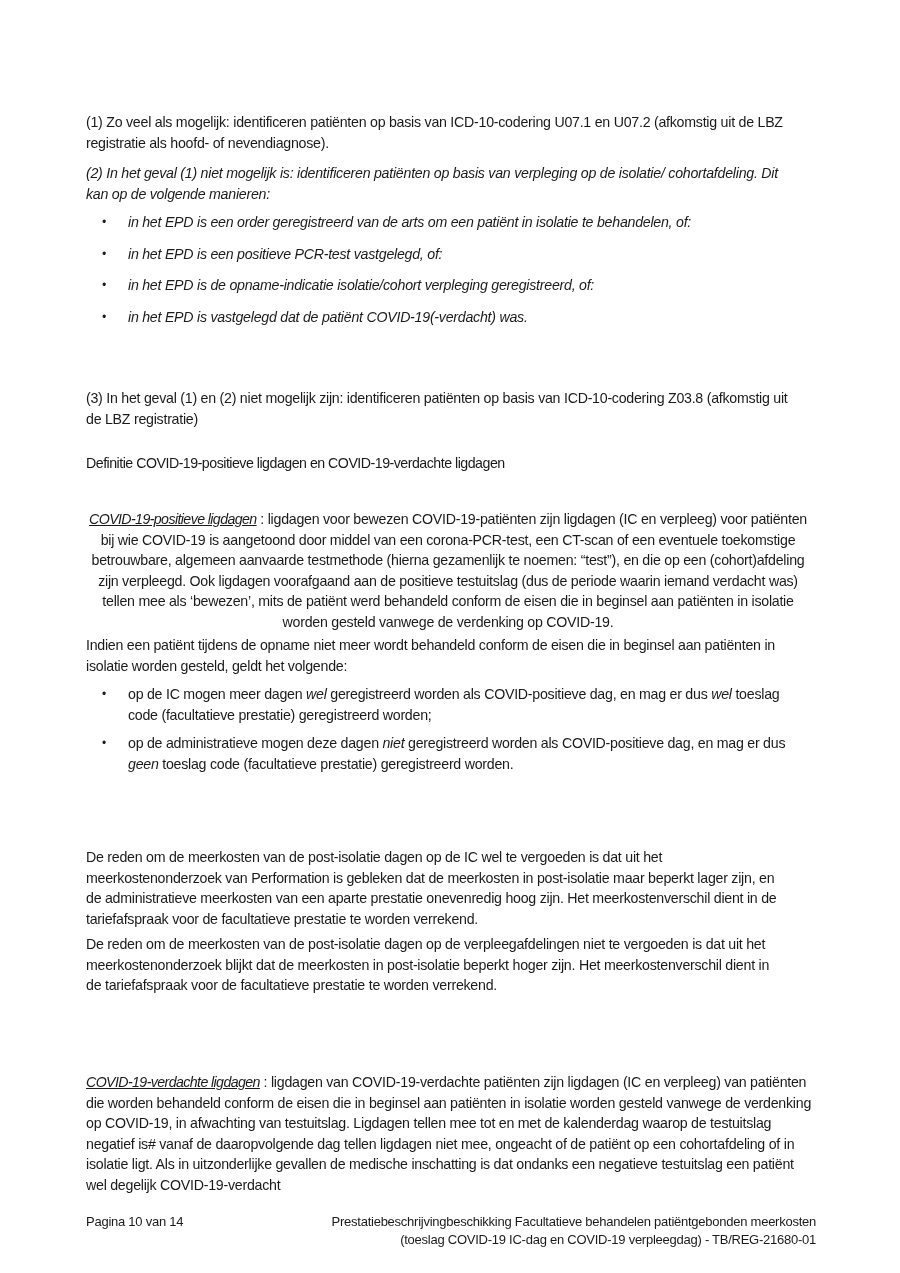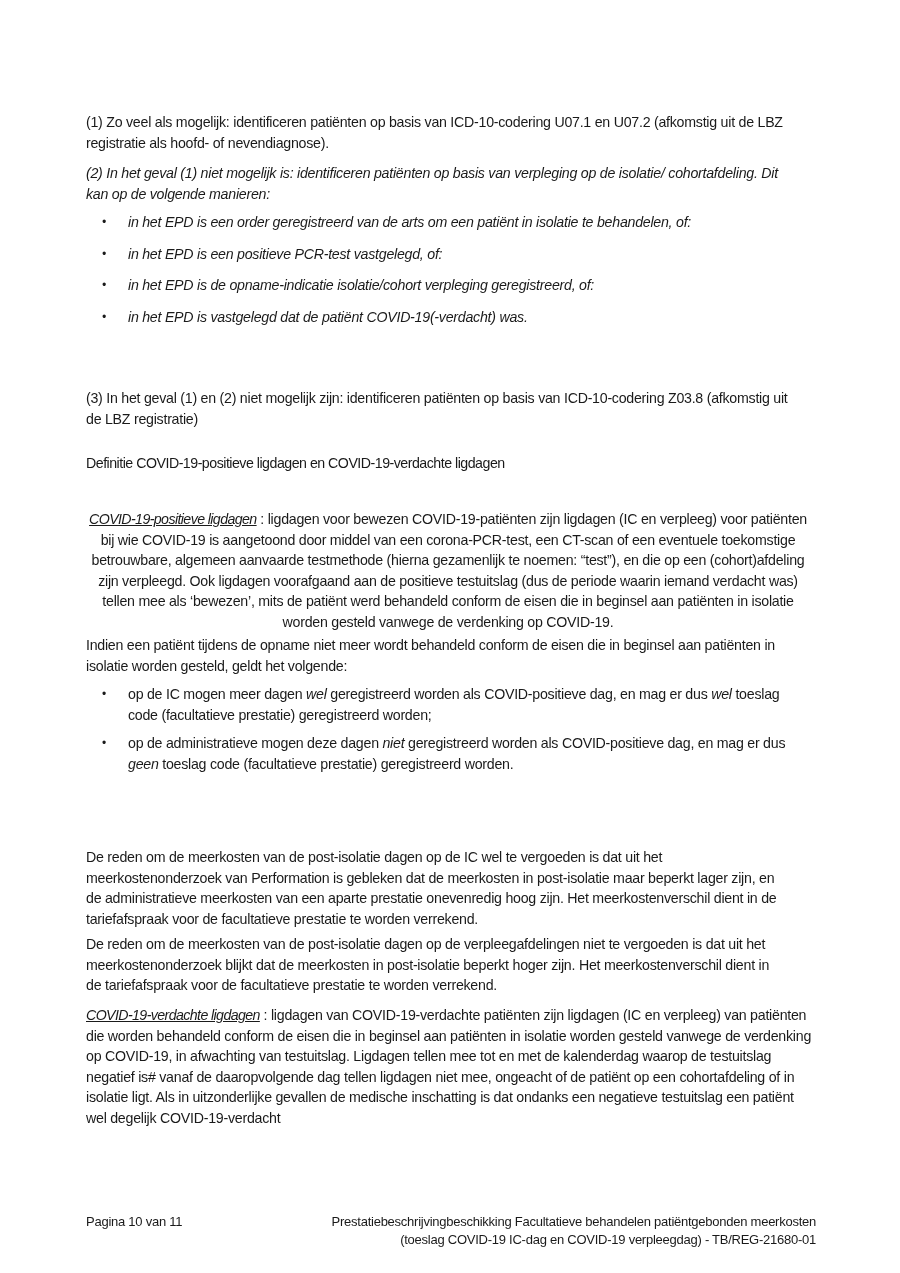--- a/index.html
+++ b/index.html
@@ -53,23 +53,23 @@
   </ul>
 </div>
 
 <div class="block" style="top:847px;">
   <p style="width:700px;">De reden om de meerkosten van de post-isolatie dagen op de IC wel te vergoeden is dat uit het meerkostenonderzoek van Performation is gebleken dat de meerkosten in post-isolatie maar beperkt lager zijn, en de administratieve meerkosten van een aparte prestatie onevenredig hoog zijn. Het meerkostenverschil dient in de tariefafspraak voor de facultatieve prestatie te worden verrekend.</p>
 </div>
 <div class="block" style="top:934px;">
   <p style="width:700px;">De reden om de meerkosten van de post-isolatie dagen op de verpleegafdelingen niet te vergoeden is dat uit het meerkostenonderzoek blijkt dat de meerkosten in post-isolatie beperkt hoger zijn. Het meerkostenverschil dient in de tariefafspraak voor de facultatieve prestatie te worden verrekend.</p>
 </div>
 
-<div class="block" style="top:1005px;">
+<div class="block" style="top:1072px;">
   <p style="width:726px;">
     <span class="u-ital">COVID-19-verdachte ligdagen</span><span> : ligdagen van COVID-19-verdachte patiënten zijn ligdagen (IC en verpleeg) van patiënten die worden behandeld conform de eisen die in beginsel aan patiënten in isolatie worden gesteld vanwege de verdenking op COVID-19, in afwachting van testuitslag. Ligdagen tellen mee tot en met de kalenderdag waarop de testuitslag negatief is# vanaf de daaropvolgende dag tellen ligdagen niet mee, ongeacht of de patiënt op een cohortafdeling of in isolatie ligt. Als in uitzonderlijke gevallen de medische inschatting is dat ondanks een negatieve testuitslag een patiënt wel degelijk COVID-19-verdacht</span>
   </p>
 </div>
 
-<div class="footer" style="left:86px;">Pagina 10 van 11</div>
+<div class="footer" style="left:86px;">Pagina 10 van 14</div>
 <div class="footer" style="right:84px; text-align:right;">
   <div>Prestatiebeschrijvingbeschikking Facultatieve behandelen patiëntgebonden meerkosten</div>
   <div>(toeslag COVID-19 IC-dag en COVID-19 verpleegdag) - TB/REG-21680-01</div>
 </div>
 
 </body></html>

